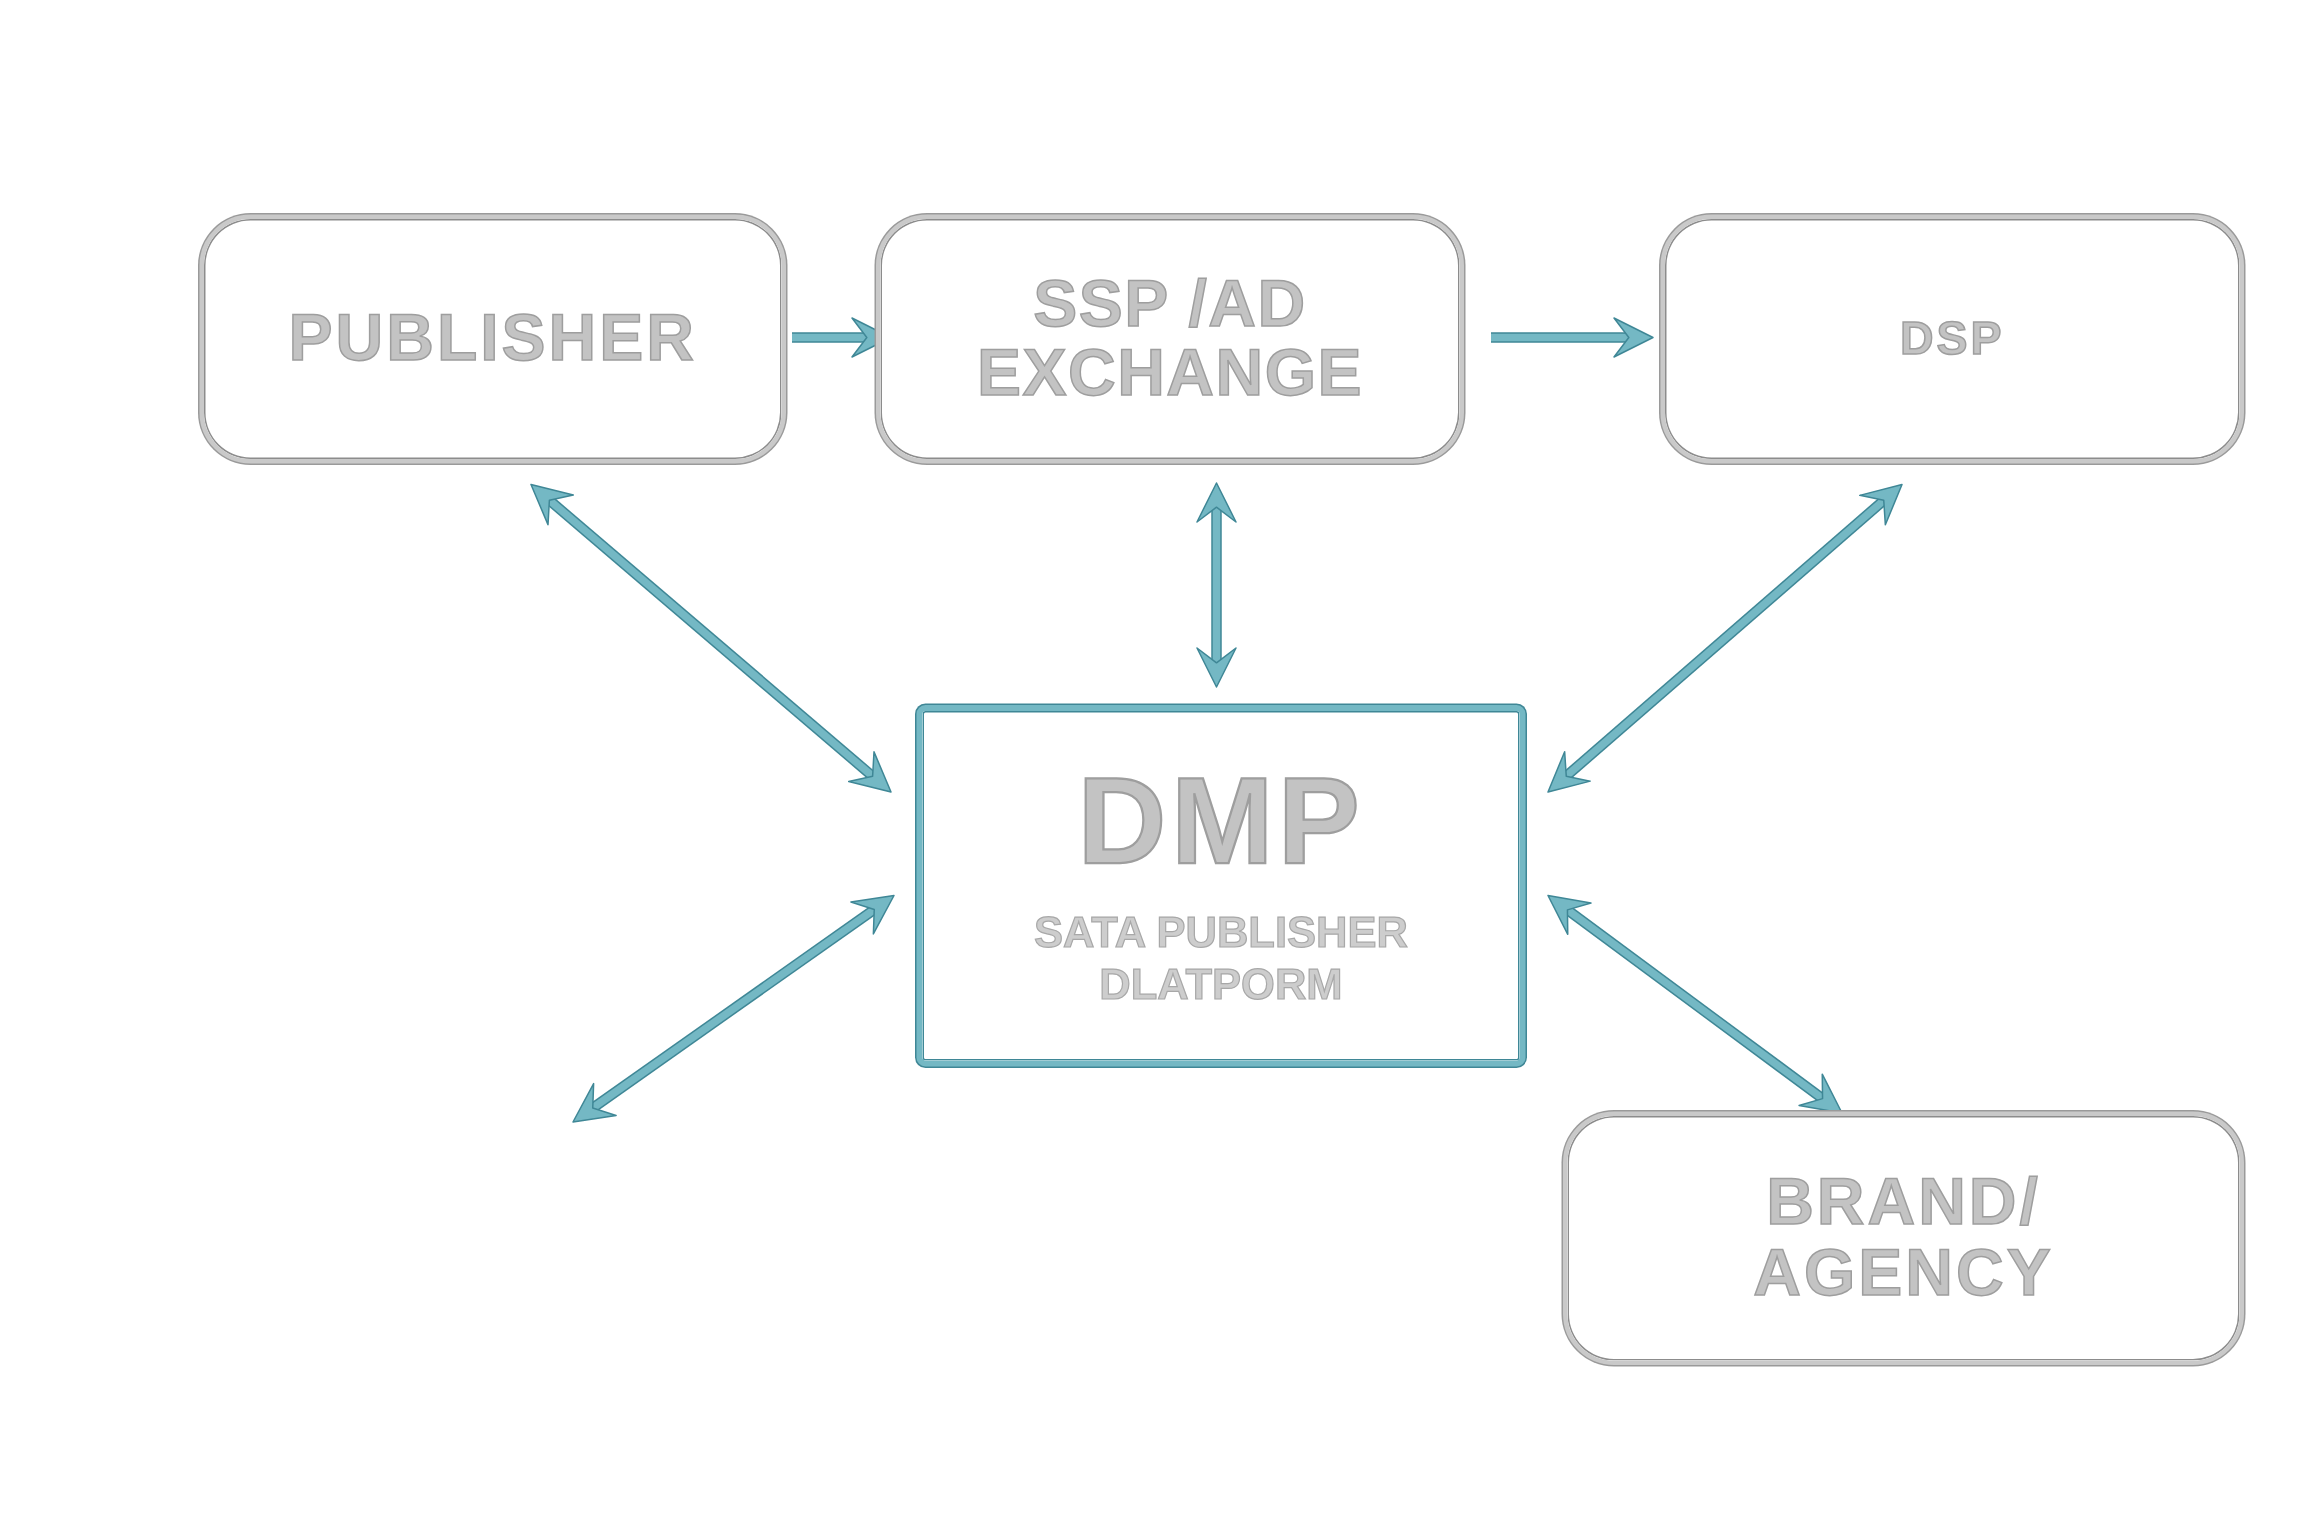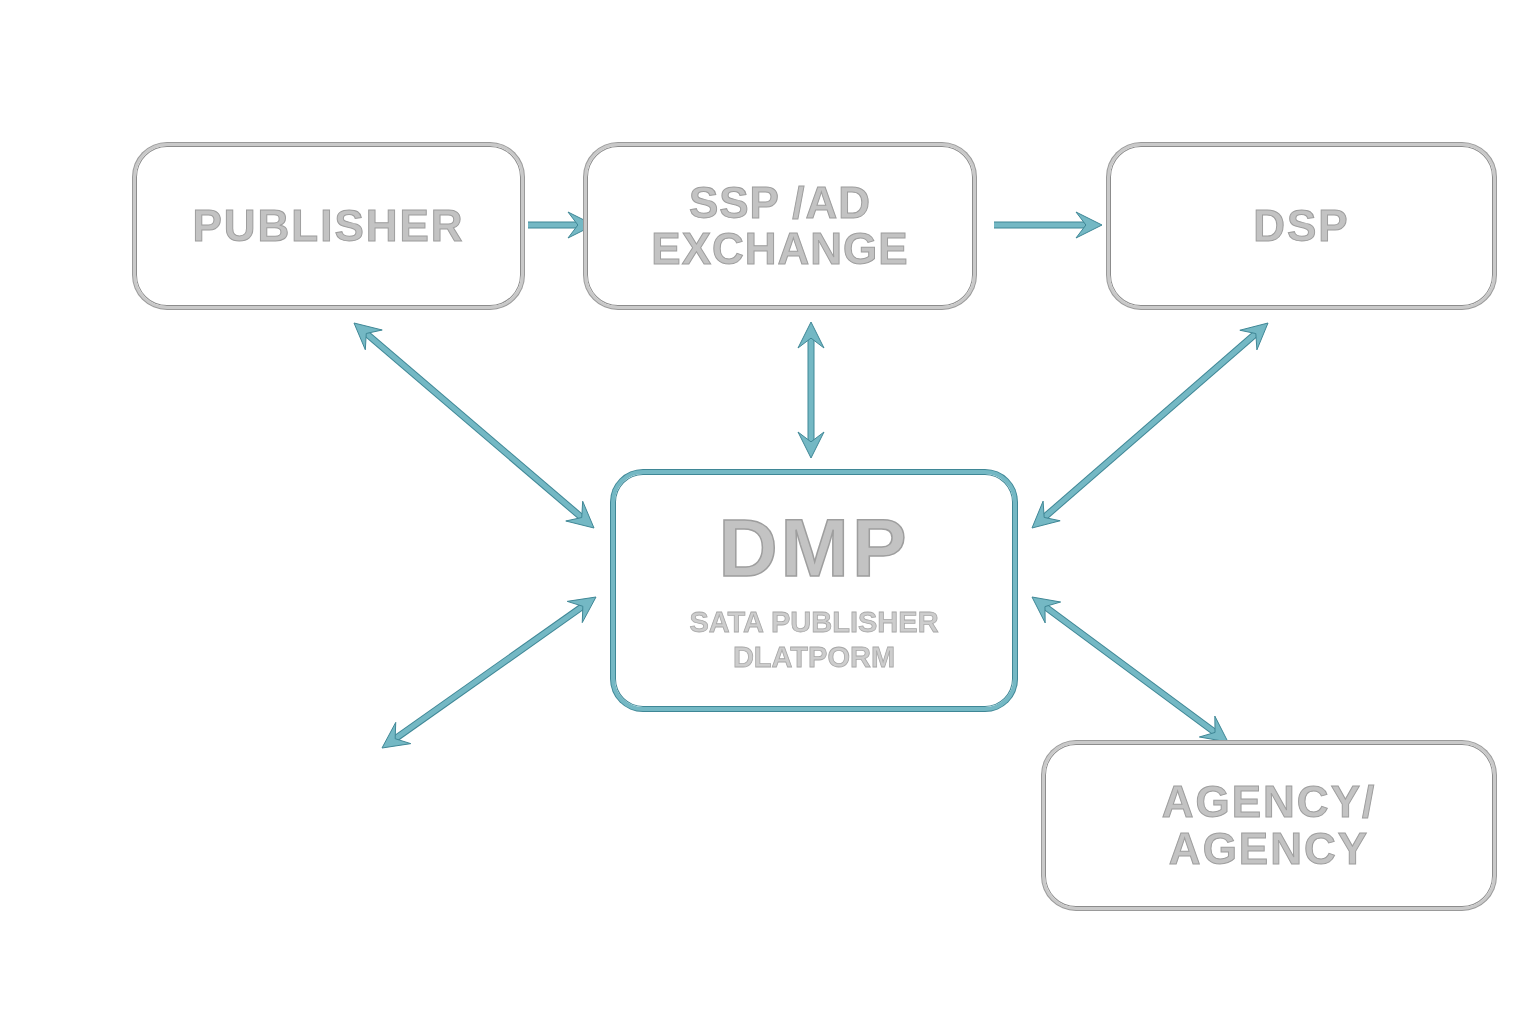--- a/index.html
+++ b/index.html
@@ -31,39 +31,39 @@
       justify-content: center;
       text-align: center;
     }
     .node.gray {
       border: 3px solid #c9c9c9;
       border-radius: 34px;
       box-shadow: inset 0 0 0 1px #8c8c8c, 0 0 0 1px #9a9a9a;
     }
     .node.teal {
       border: 4px solid #74b8c4;
-      border-radius: 32px;
+      border-radius: 6px;
       box-shadow: inset 0 0 0 1px #3f8796, 0 0 0 1px #3f8796;
     }
     .label {
       color: #c3c3c3;
       font-weight: bold;
       letter-spacing: 1px;
       line-height: 1.05;
       -webkit-text-stroke: 1px #9e9e9e;
       white-space: pre-line;
     }
     #node-publisher { left: 87px; top: 143px; width: 391px; height: 166px; }
     #node-publisher .label { font-size: 44px; letter-spacing: 2px; }
 
     #node-ssp { left: 538px; top: 143px; width: 392px; height: 166px; }
     #node-ssp .label { font-size: 44px; letter-spacing: 1px; }
 
     #node-dsp { left: 1061px; top: 143px; width: 389px; height: 166px; }
-    #node-dsp .label { font-size: 44px; letter-spacing: 2px; }
+    #node-dsp .label { font-size: 31px; letter-spacing: 2px; }
 
     #node-dmp { left: 565px; top: 470px; width: 406px; height: 241px; }
     #node-dmp .title { font-size: 82px; letter-spacing: 3px; line-height: 1; margin-bottom: 16px; -webkit-text-stroke: 1.5px #9e9e9e; }
     #node-dmp .subtitle { font-size: 29px; letter-spacing: 0px; line-height: 1.2; -webkit-text-stroke: 0.8px #a8a8a8; color: #cdcdcd; }
 
     #node-brand { left: 996px; top: 741px; width: 454px; height: 169px; }
     #node-brand .label { font-size: 44px; letter-spacing: 2px; }
 
     svg.arrows {
       position: absolute;
@@ -151,17 +151,17 @@
     <div class="label">DSP</div>
   </div>
 
   <div class="node teal" id="node-dmp">
     <div class="label title">DMP</div>
     <div class="label subtitle">SATA PUBLISHER
 DLATPORM</div>
   </div>
 
   <div class="node gray" id="node-brand">
-    <div class="label">AGENCY/
+    <div class="label">BRAND/
 AGENCY</div>
   </div>
 
 </div>
 
 </body></html>

